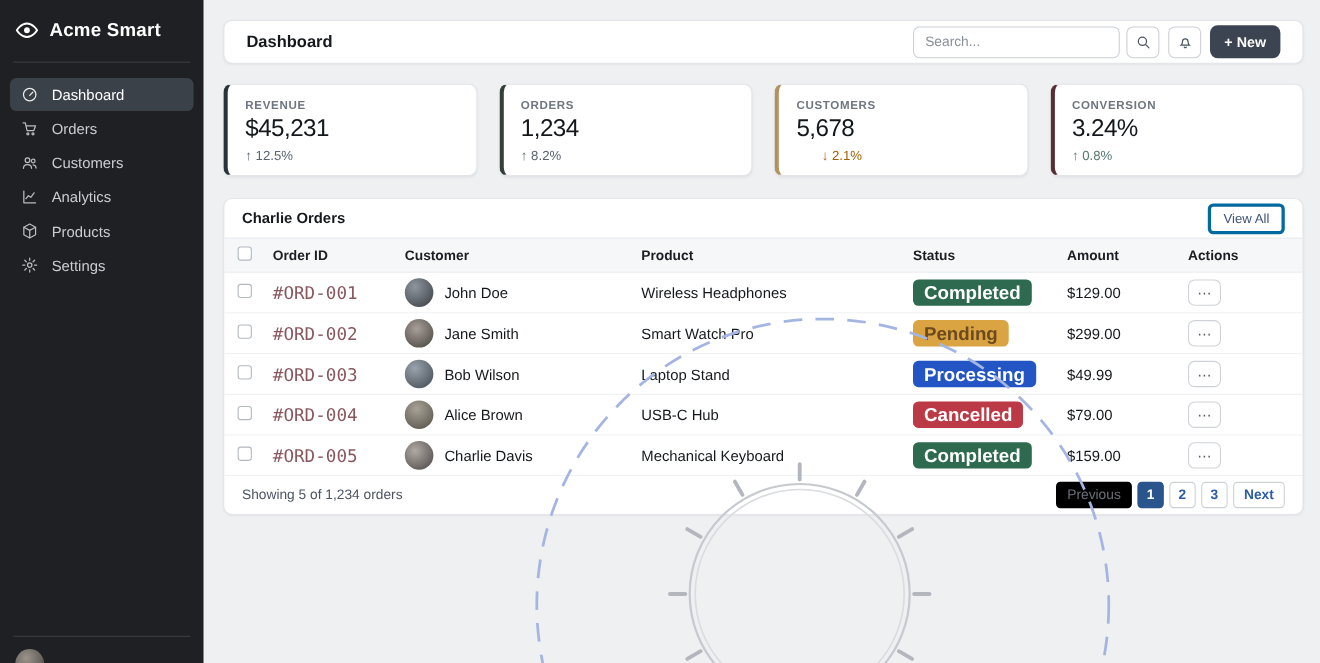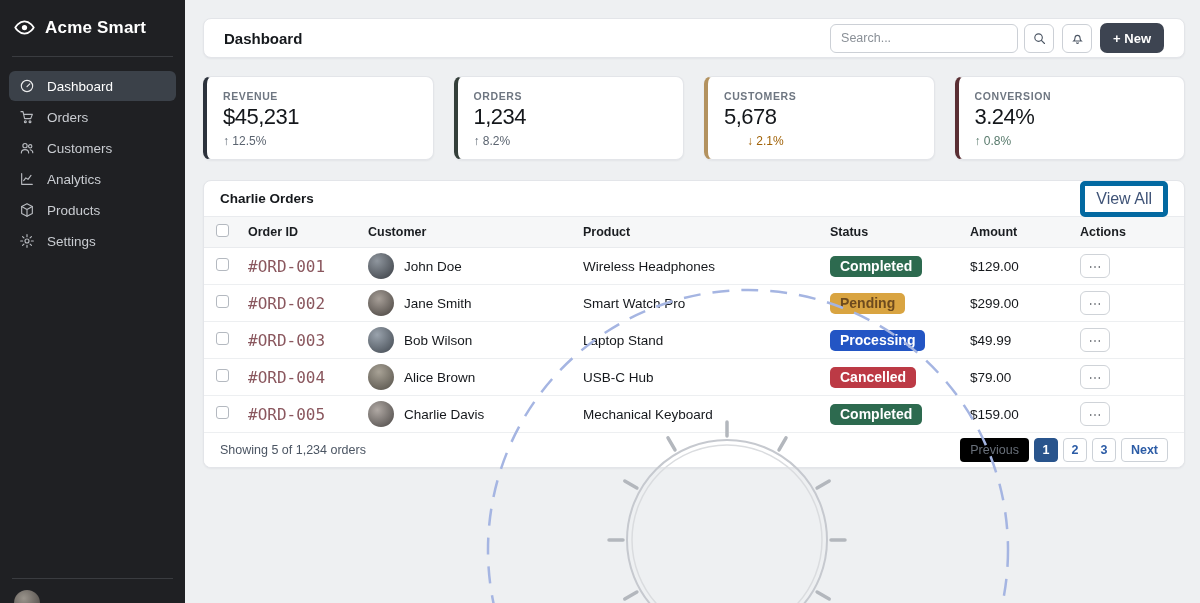--- a/index.html
+++ b/index.html
@@ -76,22 +76,22 @@
   }
   .stat-label { font-size:10.5px; font-weight:600; color:#6e7681; letter-spacing:.6px; }
   .stat-value { font-size:22px; font-weight:400; letter-spacing:-.5px; margin-top:2px; color:#14171b; }
   .stat-change { font-size:12px; margin-top:4px; }
 
   
   .table-card { overflow:hidden; padding:0; }
   .table-head { height:35px; display:flex; align-items:center; padding:0 16px; }
   .table-title { font-size:13.5px; font-weight:700; }
   .view-all {
-    margin-left:auto; background:#fff; border:5px solid #0369a1; border-radius:5px;
-    color:#3f5377; font-size:16px; padding:4px 11px; cursor:pointer;
+    margin-left:auto; background:#fff; border:3px solid #0369a1; border-radius:5px;
+    color:#3f5377; font-size:12px; padding:4px 11px; cursor:pointer;
     font-family:"Liberation Sans", sans-serif;
   }
   .tr {
     display:grid;
     grid-template-columns:34px 120px 215px 247px 140px 110px 1fr;
     align-items:center; padding:0 10px;
   }
   .thead-row {
     background:#f6f7f8; height:32px; font-size:12.5px; font-weight:700;
     border-top:1px solid #e9ebee; border-bottom:1px solid #e9ebee; color:#1a1d21;
@@ -105,21 +105,21 @@
   }
   .order-id { font-family:"DejaVu Sans Mono", monospace; font-size:16px; color:#8a575e; }
   .cust { display:flex; align-items:center; gap:10px; }
   .avatar { width:26px; height:26px; border-radius:50%; flex:none; }
   .av1 { background:radial-gradient(circle at 35% 30%, #8f969e, #383c42); }
   .av2 { background:radial-gradient(circle at 42% 34%, #a79f98, #45403c); }
   .av3 { background:radial-gradient(circle at 35% 30%, #9aa3ad, #3f464e); }
   .av4 { background:radial-gradient(circle at 42% 30%, #a8a296, #524e46); }
   .av5 { background:radial-gradient(circle at 36% 34%, #b0a9a4, #494543); }
   .badge {
-    display:inline-block; font-size:14px; font-weight:700;
+    display:inline-block; font-size:17px; font-weight:700;
     padding:3.5px 10px; border-radius:5px; line-height:1;
   }
   .dots-btn {
     width:30px; height:24px; border:1px solid #cfd3d8; border-radius:6px;
     background:#fff; color:#555a61; font-size:13px; line-height:1;
     display:flex; align-items:center; justify-content:center; cursor:pointer;
   }
   .table-foot {
     height:34px; display:flex; align-items:center; padding:0 16px;
     border-top:0; font-size:12.5px; color:#4b5563; background:#fff;

